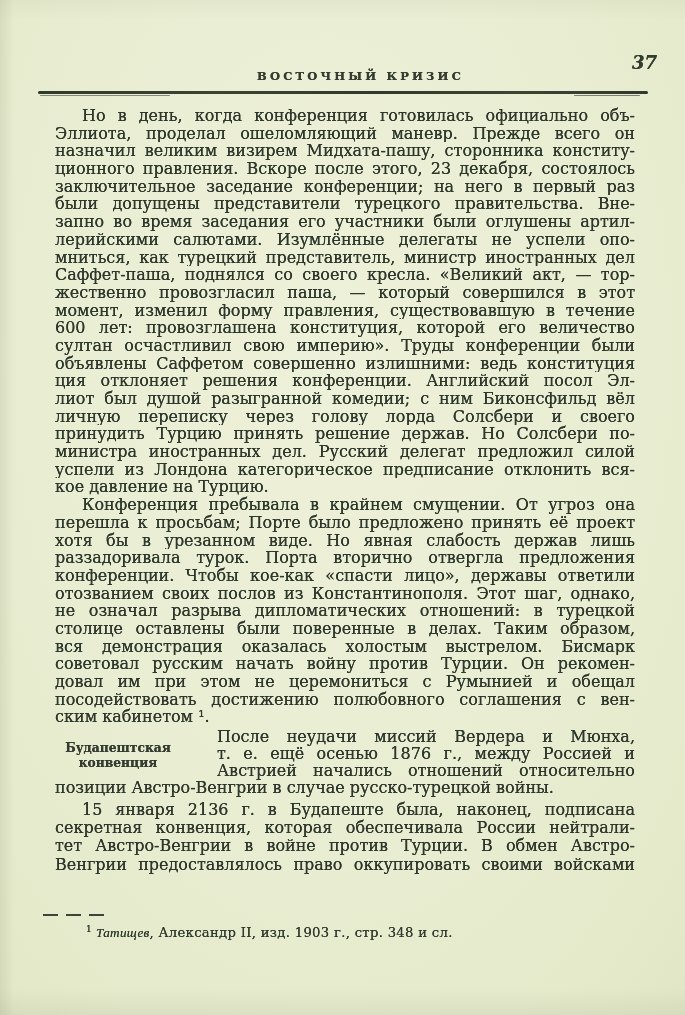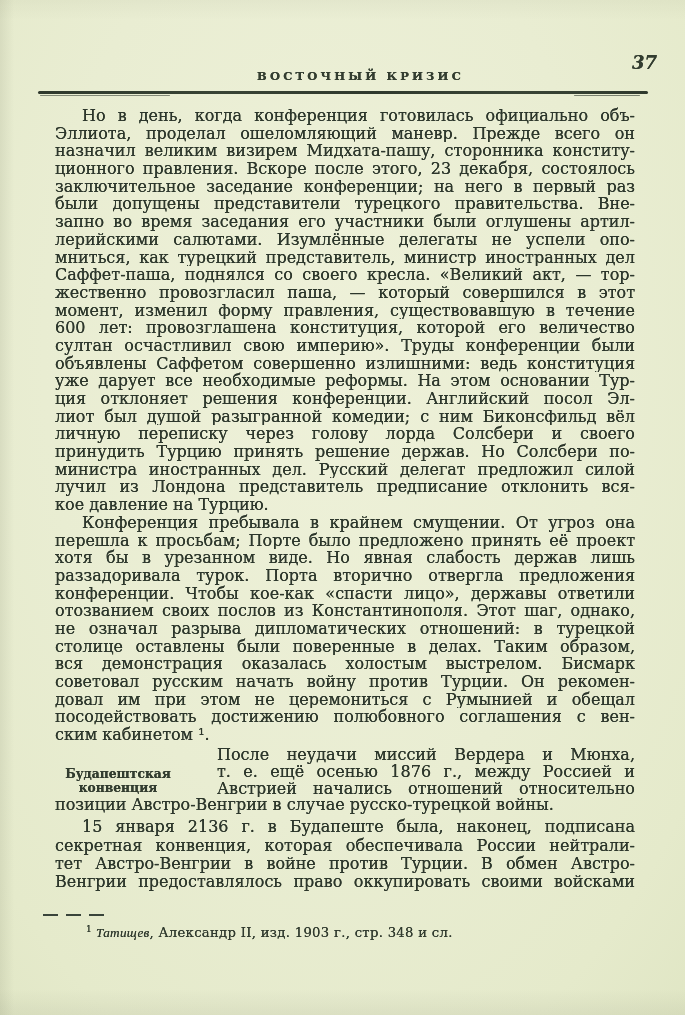--- a/index.html
+++ b/index.html
@@ -62,21 +62,21 @@
   }
   .line.para-end{text-align-last:left;}
   .line.indent{text-indent:27px;}
 
   .para{position:relative;}
   .para-with-note{margin-top:3px;--lh:16.9px;}
   .narrow-lines .line{margin-left:162px;width:418px;}
   .para-last{margin-top:4px;--lh:18.3px;}
 
   .margin-note{
-    position:absolute;left:2px;top:20px;width:122px;
+    position:absolute;left:2px;top:12px;width:122px;
     font-size:12.3px;font-weight:bold;color:#323c2f;
   }
   .margin-note .line{
     height:auto;line-height:14.5px;
     text-align:center;text-align-last:center;margin:0;width:auto;
   }
 
   .footnote-sep{
     position:absolute;top:914px;left:43px;width:64px;height:2px;
     background:repeating-linear-gradient(90deg,#39443a 0 15px,rgba(0,0,0,0) 15px 23px);
@@ -110,27 +110,26 @@
         <div class="line">были допущены представители турецкого правительства. Вне-</div>
         <div class="line">запно во время заседания его участники были оглушены артил-</div>
         <div class="line">лерийскими салютами. Изумлённые делегаты не успели опо-</div>
         <div class="line">мниться, как турецкий представитель, министр иностранных дел</div>
         <div class="line">Саффет-паша, поднялся со своего кресла. «Великий акт, — тор-</div>
         <div class="line">жественно провозгласил паша, — который совершился в этот</div>
         <div class="line">момент, изменил форму правления, существовавшую в течение</div>
         <div class="line">600 лет: провозглашена конституция, которой его величество</div>
         <div class="line">султан осчастливил свою империю». Труды конференции были</div>
         <div class="line">объявлены Саффетом совершенно излишними: ведь конституция</div>
-        <div class="line">уже дарует все необходимые реформы. На этом основании Тур-</div>
         <div class="line">ция отклоняет решения конференции. Английский посол Эл-</div>
         <div class="line">лиот был душой разыгранной комедии; с ним Биконсфильд вёл</div>
         <div class="line">личную переписку через голову лорда Солсбери и своего</div>
         <div class="line">принудить Турцию принять решение держав. Но Солсбери по-</div>
         <div class="line">министра иностранных дел. Русский делегат предложил силой</div>
-        <div class="line">лучил из Лондона представитель предписание отклонить вся-</div>
+        <div class="line">успели из Лондона категорическое предписание отклонить вся-</div>
         <div class="line para-end">кое давление на Турцию.</div>
       </section>
 
     <section class="para">
         <div class="line indent">Конференция пребывала в крайнем смущении. От угроз она</div>
         <div class="line">перешла к просьбам; Порте было предложено принять её проект</div>
         <div class="line">хотя бы в урезанном виде. Но явная слабость держав лишь</div>
         <div class="line">раззадоривала турок. Порта вторично отвергла предложения</div>
         <div class="line">конференции. Чтобы кое-как «спасти лицо», державы ответили</div>
         <div class="line">отозванием своих послов из Константинополя. Этот шаг, однако,</div>

